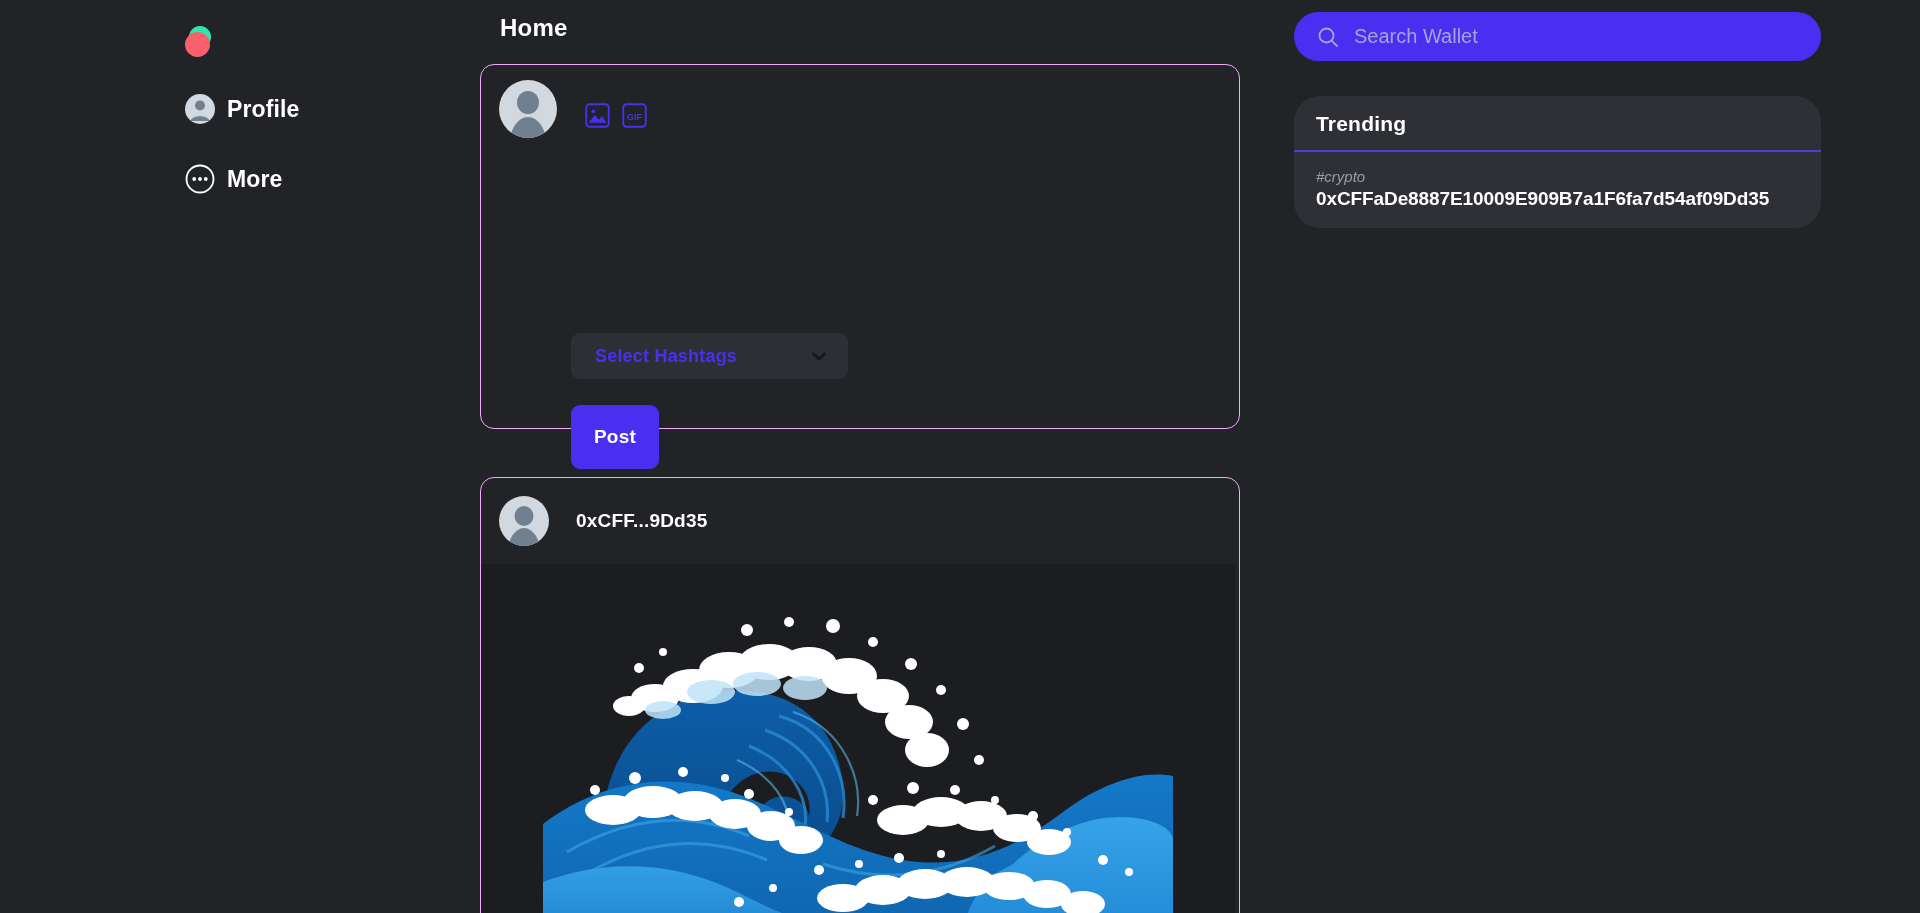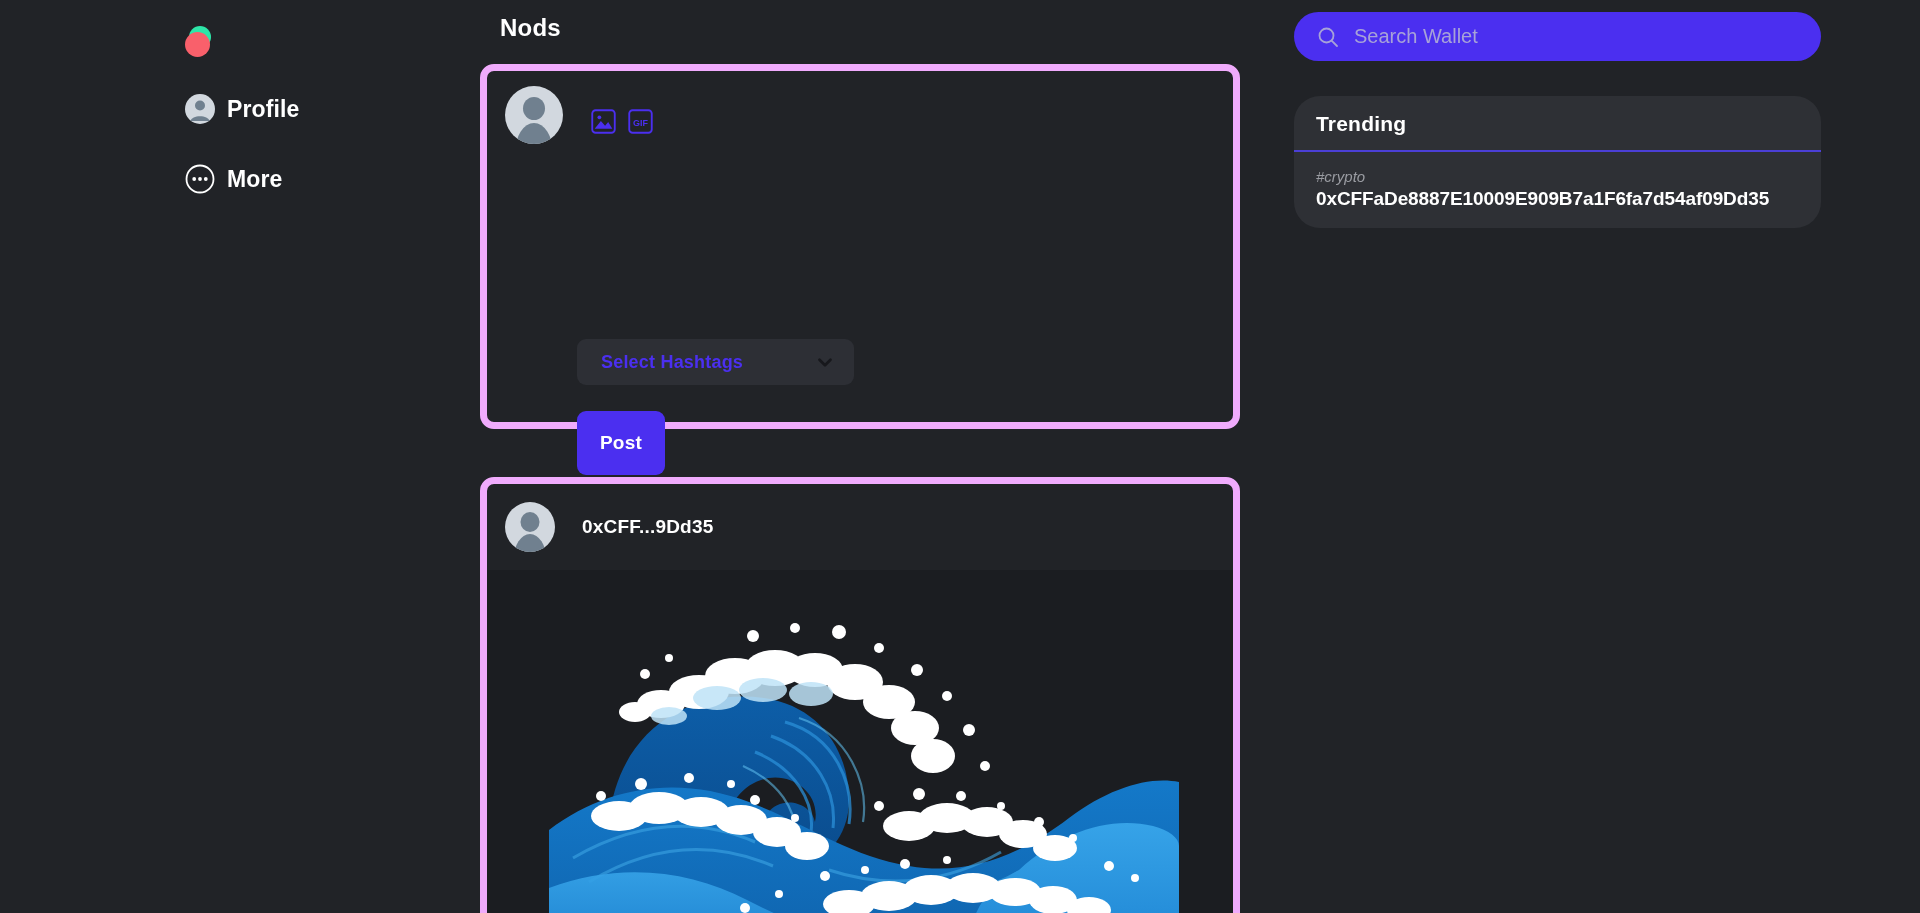--- a/index.html
+++ b/index.html
@@ -102,21 +102,21 @@
     font-size: 24px;
     font-weight: bold;
     color: #ffffff;
     letter-spacing: 0.2px;
   }
 
   .card {
     position: absolute;
     left: 0px;
     width: 760px;
-    border: 7px solid #f0abfc;
+    border: 1px solid #f0abfc;
     border-radius: 14px;
     background: #212327;
   }
 
   .composer {
     top: 64px;
     height: 365px;
   }
 
   
@@ -361,21 +361,21 @@
         <circle cx="9.2" cy="15" r="1.9" fill="#ffffff"></circle>
         <circle cx="15" cy="15" r="1.9" fill="#ffffff"></circle>
         <circle cx="20.8" cy="15" r="1.9" fill="#ffffff"></circle>
       </svg>
       <span class="nav-label">More</span>
     </div>
   </nav>
 
   <main class="main">
 
-    <h1 class="page-title">Nods</h1>
+    <h1 class="page-title">Home</h1>
 
     <section class="card composer">
 
       <div class="composer-top">
         <div class="avatar composer-avatar">
           <div class="head"></div>
           <div class="body"></div>
         </div>
 
         <div class="media-icons">

